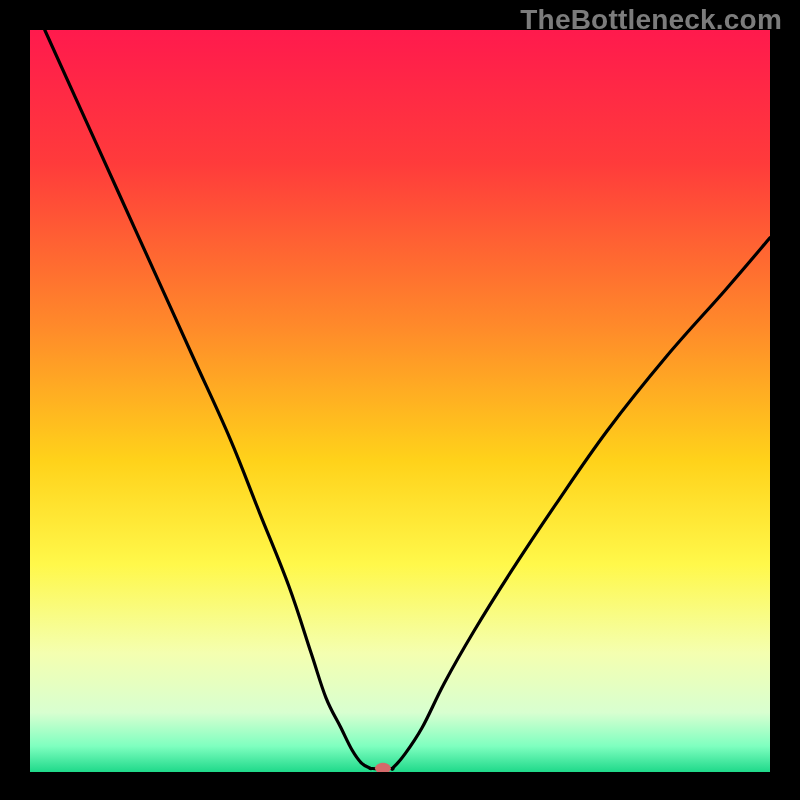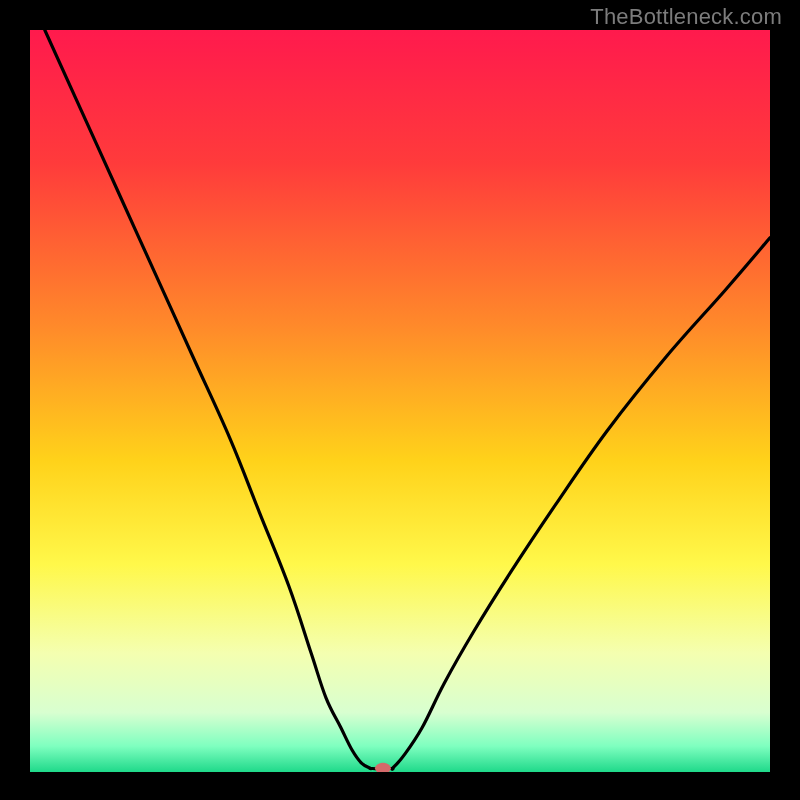--- a/index.html
+++ b/index.html
@@ -15,22 +15,22 @@
     position: relative;
     width: 800px;
     height: 800px;
     background: #000;
   }
   .watermark {
     position: absolute;
     top: 4px;
     right: 18px;
     color: #7c7c7c;
-    font-size: 22px;
-    font-weight: 400;
+    font-size: 28px;
+    font-weight: 700;
     letter-spacing: 0.2px;
   }
   .plot-wrap {
     position: absolute;
     left: 30px;
     top: 30px;
     width: 740px;
     height: 742px;
   }
   svg {

